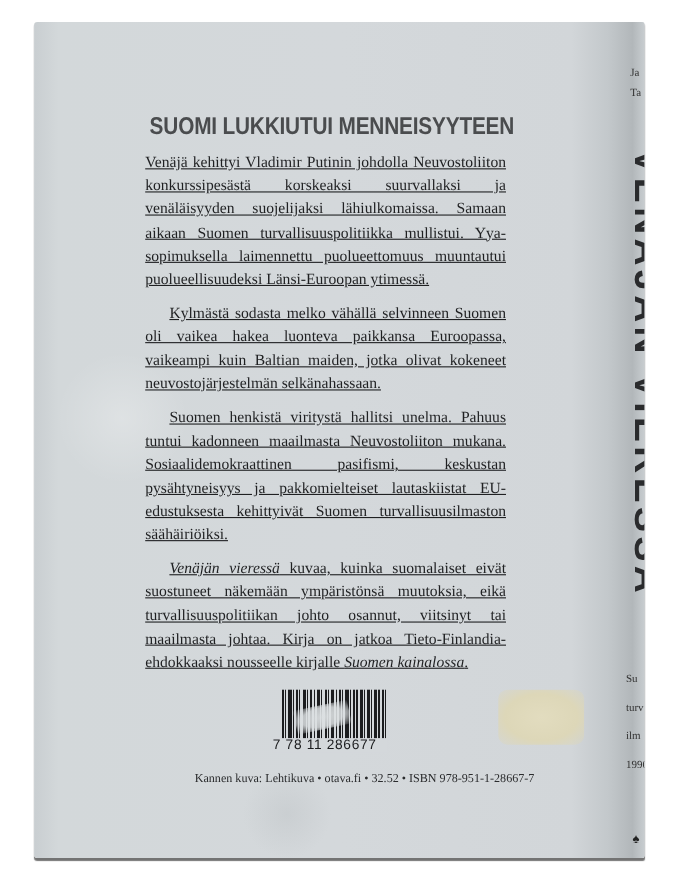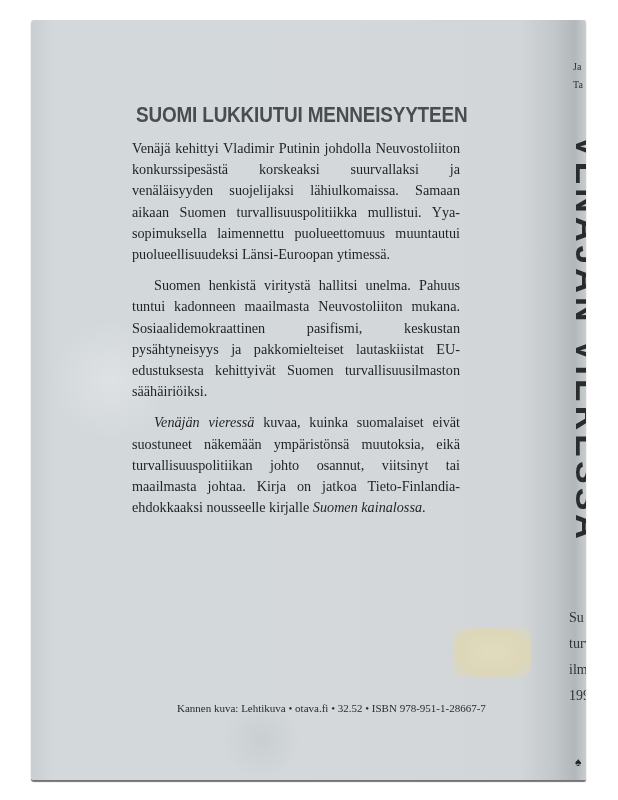--- a/index.html
+++ b/index.html
@@ -64,21 +64,21 @@
       font-family: "Liberation Serif", serif;
       font-size: 10px;
       color: #333;
       line-height: 18px;
     }
     .spine-desc {
       position: absolute;
       left: 18px;
       top: 585px;
       font-family: "Liberation Serif", serif;
-      font-size: 14px;
+      font-size: 10px;
       color: #333;
       line-height: 26px;
       white-space: nowrap;
     }
     .spine-logo {
       position: absolute;
       left: 24px;
       top: 735px;
       font-family: "Liberation Sans", sans-serif;
       font-size: 12px;
@@ -104,20 +104,21 @@
       top: 118px;
       width: 328px;
       font-family: "Liberation Serif", serif;
       font-size: 14.2px;
       line-height: 21.2px;
       color: #1f2022;
       text-align: justify;
     }
     .blurb p {
       margin: 0 0 10px 0;
+      text-decoration: underline;
     }
     .blurb p.indent {
       text-indent: 22px;
     }
     .blurb em {
       font-style: italic;
     }
     .barcode {
       position: absolute;
       left: 217px;
@@ -182,24 +183,30 @@
 </head>
 <body>
 
 <div class="scene">
   <div class="book-back">
 
     <div class="heading">SUOMI LUKKIUTUI MENNEISYYTEEN</div>
 
     <div class="blurb">
       <p><span>Venäjä kehittyi Vladimir Putinin johdolla Neuvostoliiton konkurssipesästä korskeaksi suurvallaksi ja venäläisyyden suojelijaksi lähiulkomaissa. Samaan aikaan Suomen turvallisuuspolitiikka mullistui. Yya-sopimuksella laimennettu puolueettomuus muuntautui puolueellisuudeksi Länsi-Euroopan ytimessä.</span></p>
+      <p class="indent"><span>Kylmästä sodasta melko vähällä selvinneen Suomen oli vaikea hakea luonteva paikkansa Euroopassa, vaikeampi kuin Baltian maiden, jotka olivat kokeneet neuvostojärjestelmän selkänahassaan.</span></p>
       <p class="indent"><span>Suomen henkistä viritystä hallitsi unelma. Pahuus tuntui kadonneen maailmasta Neuvostoliiton mukana. Sosiaalidemokraattinen pasifismi, keskustan pysähtyneisyys ja pakkomielteiset lautaskiistat EU-edustuksesta kehittyivät Suomen turvallisuusilmaston säähäiriöiksi.</span></p>
       <p class="indent"><em>Venäjän vieressä</em><span> kuvaa, kuinka suomalaiset eivät suostuneet näkemään ympäristönsä muutoksia, eikä turvallisuuspolitiikan johto osannut, viitsinyt tai maailmasta johtaa.  Kirja on jatkoa Tieto-Finlandia-ehdokkaaksi nousseelle kirjalle </span><em>Suomen kainalossa</em><span>.</span></p>
     </div>
 
+    <div class="barcode">
+      <div class="barcode-bars"></div>
+      <div class="barcode-scratch"></div>
+      <div class="barcode-digits">7 78   11 286677</div>
+    </div>
 
     <div class="sticker-residue"></div>
 
     <div class="credits">Kannen kuva: Lehtikuva • otava.fi • 32.52 • ISBN 978-951-1-28667-7</div>
 
     <div class="spine-edge">
       <div class="spine-author">
         <div>Ja</div>
         <div>Ta</div>
       </div>

